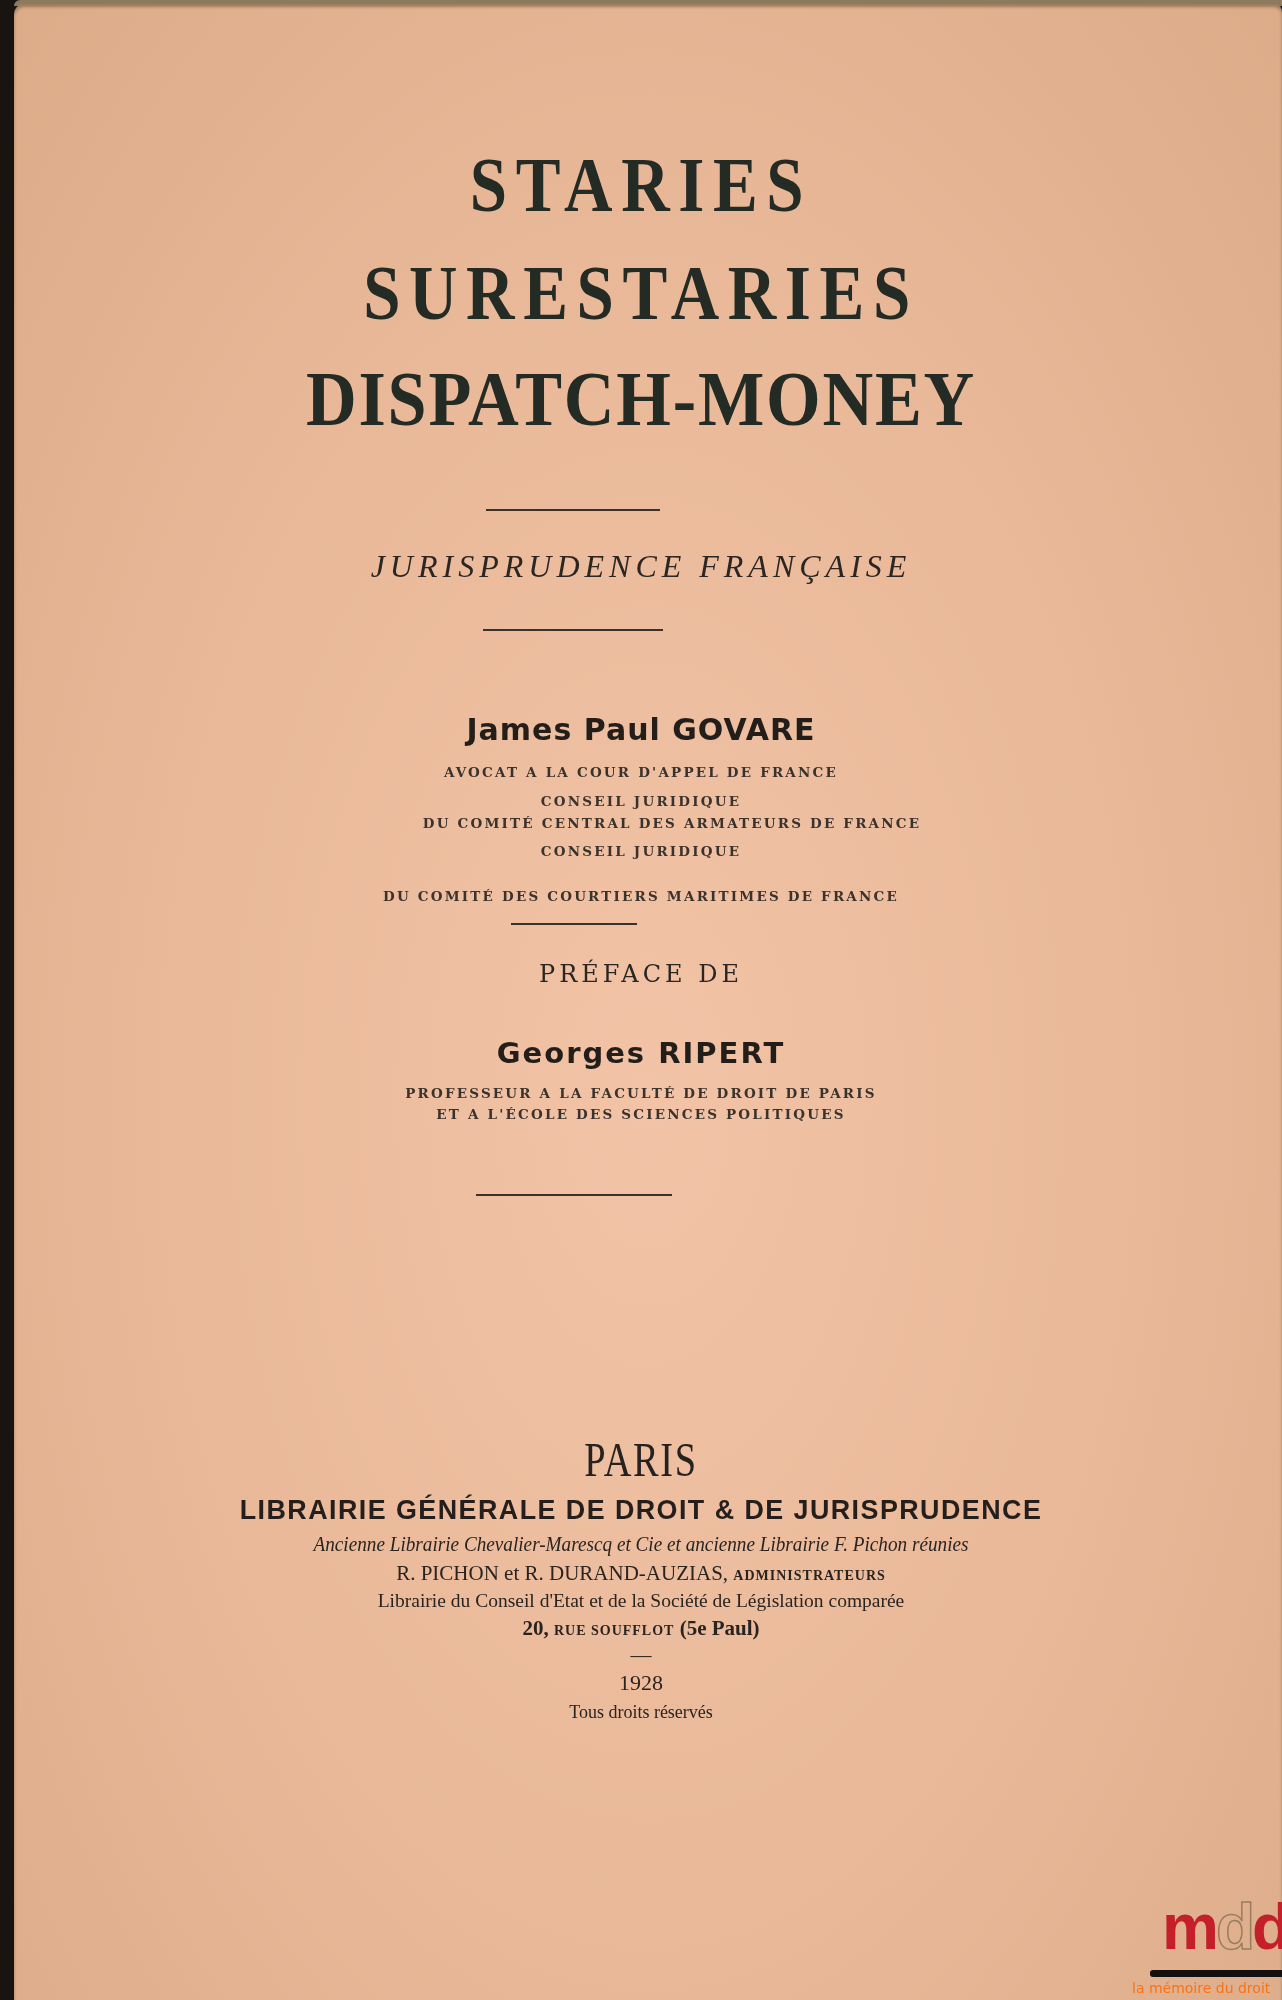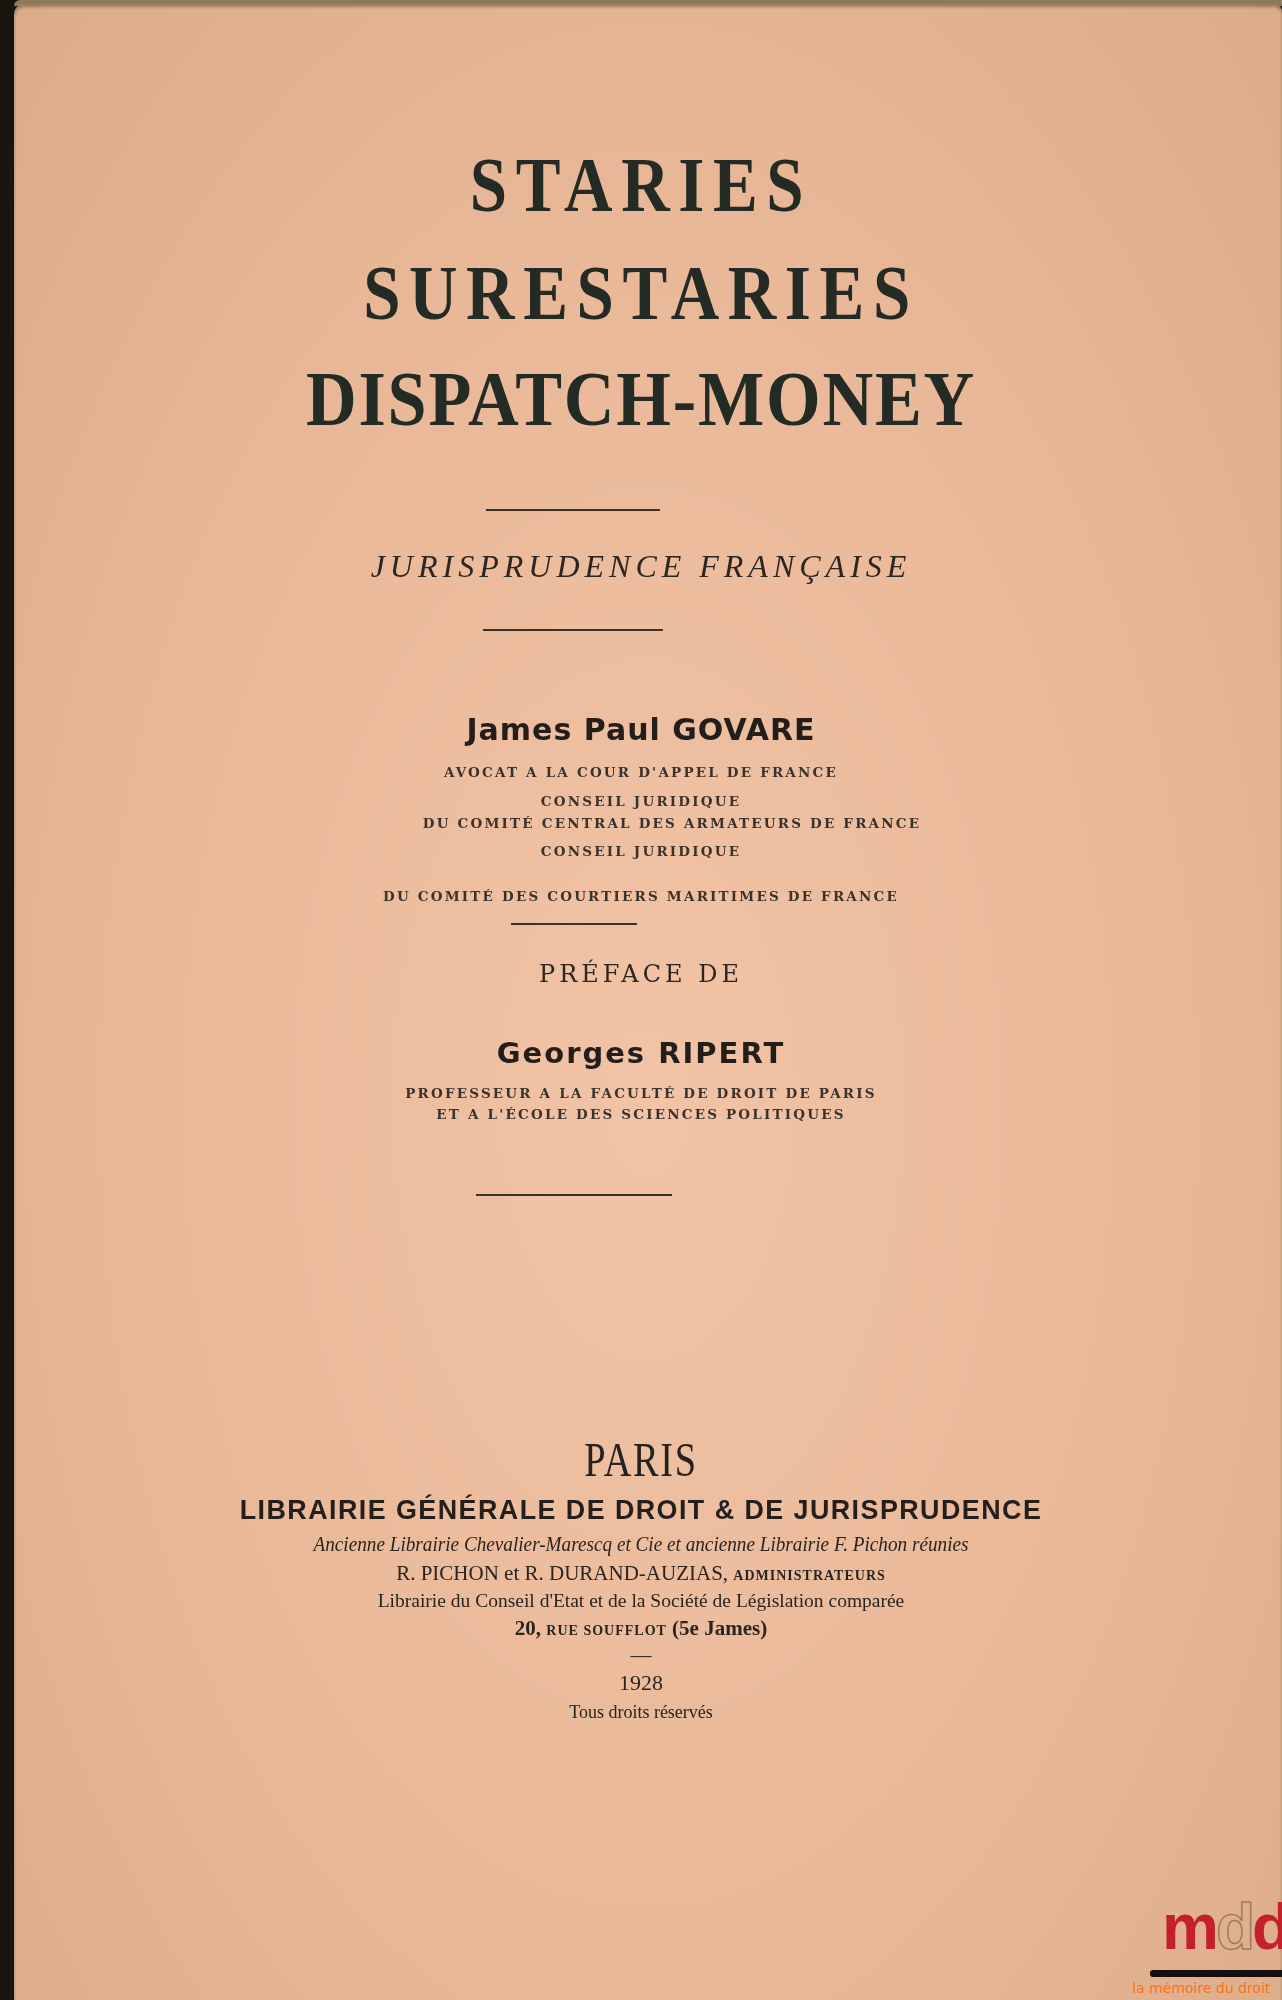--- a/index.html
+++ b/index.html
@@ -81,21 +81,21 @@
 <div class="line t-lib" style="top:1494px;">LIBRAIRIE GÉNÉRALE DE DROIT &amp; DE JURISPRUDENCE</div>
 <div class="line t-anc" style="top:1533px;">Ancienne Librairie Chevalier-Marescq et Cie et ancienne Librairie F. Pichon réunies</div>
 <div class="line t-med" style="top:1561px;">
   <span>R. PICHON et R. DURAND-AUZIAS,</span>
   <span class="sc">ADMINISTRATEURS</span>
 </div>
 <div class="line t-med" style="top:1590px; font-size:19.5px;">Librairie du Conseil d'Etat et de la Société de Législation comparée</div>
 <div class="line t-med" style="top:1616px; font-weight:bold;">
   <span>20,</span>
   <span class="sc">RUE SOUFFLOT</span>
-  <span>(5e James)</span>
+  <span>(5e Paul)</span>
 </div>
 <div class="line t-med" style="top:1643px;">—</div>
 <div class="line t-med" style="top:1670px; font-size:22px;">1928</div>
 <div class="line t-med" style="top:1702px; font-size:18px;">Tous droits réservés</div>
 
 <div class="logo">
   <div class="logo-mark">m<span class="o">d</span>d</div>
   <div class="logo-bar"></div>
   <div class="logo-text">la mémoire du droit</div>
 </div>

